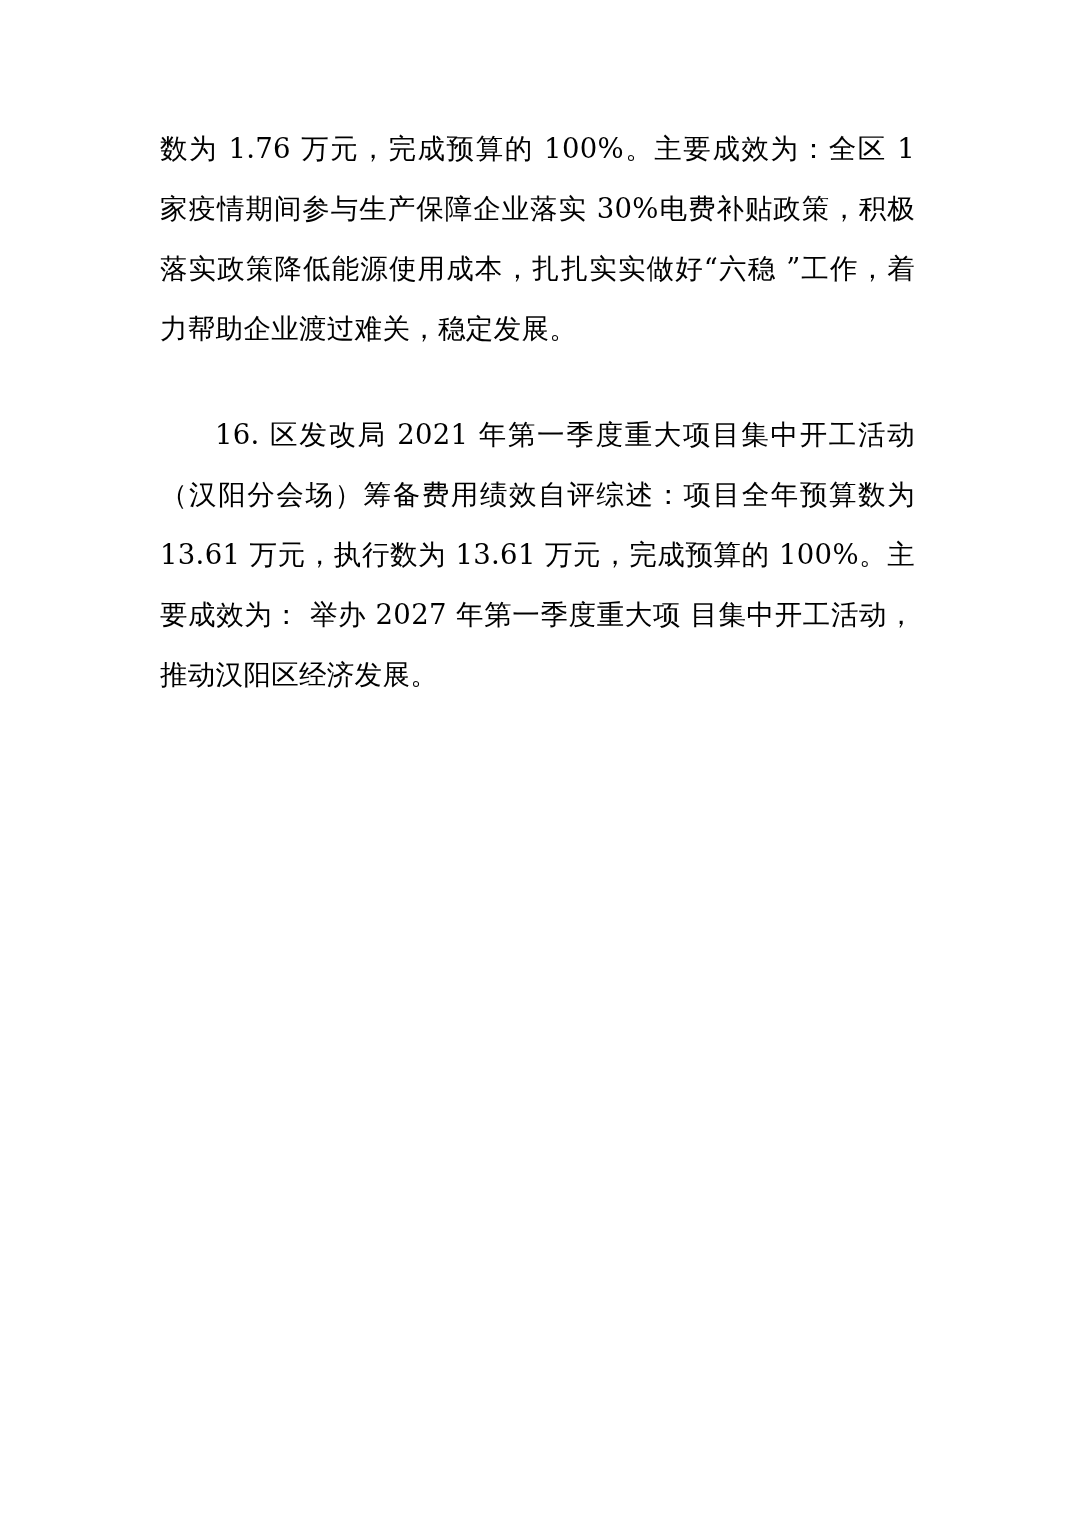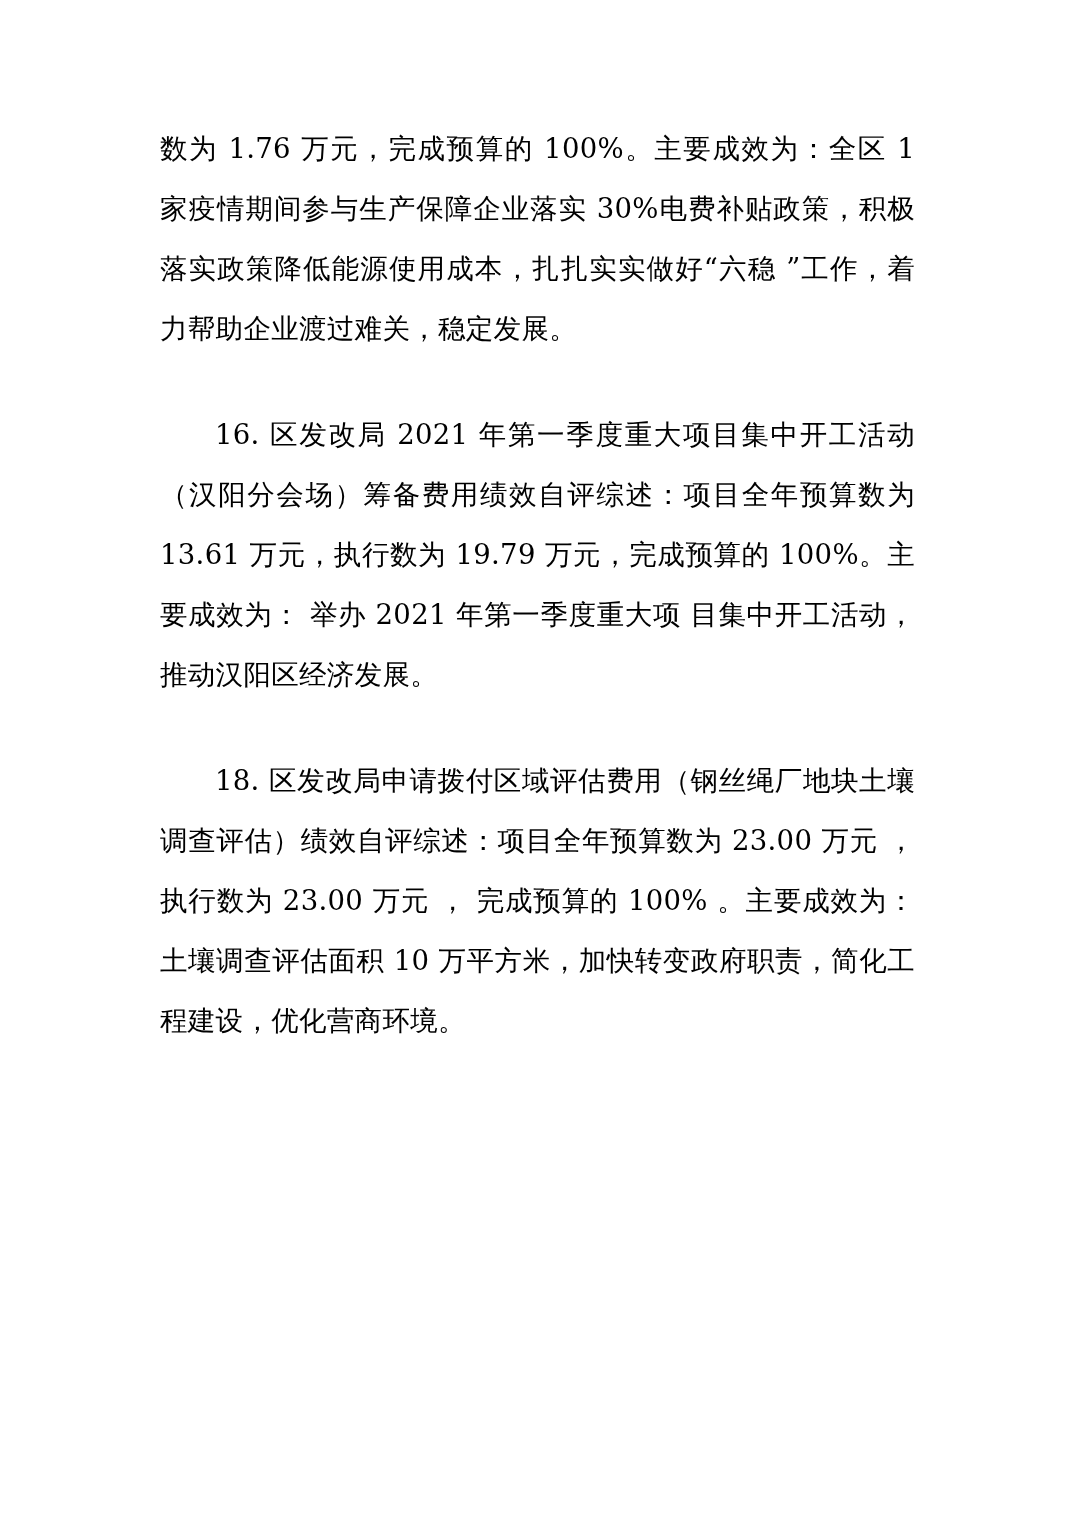--- a/index.html
+++ b/index.html
@@ -36,16 +36,15 @@
   p.spacer-before {
     margin-top: 46px;
   }
 </style>
 </head>
 <body>
 
 <div class="page">
   <div class="doc-body">
     <p class="para">数为 1.76 万元，完成预算的 100%。主要成效为：全区 1 家疫情期间参与生产保障企业落实 30%电费补贴政策，积极落实政策降低能源使用成本，扎扎实实做好“六稳 ”工作，着力帮助企业渡过难关，稳定发展。</p>
-    <p class="para indent spacer-before">16. 区发改局 2021 年第一季度重大项目集中开工活动（汉阳分会场）筹备费用绩效自评综述：项目全年预算数为 13.61 万元，执行数为 19.79 万元，完成预算的 100%。主要成效为： 举办 2021 年第一季度重大项 目集中开工活动，推动汉阳区经济发展。</p>
-    <p class="para indent spacer-before">18. 区发改局申请拨付区域评估费用（钢丝绳厂地块土壤调查评估）绩效自评综述：项目全年预算数为 23.00 万元 ， 执行数为 23.00 万元 ， 完成预算的 100% 。主要成效为：土壤调查评估面积 10 万平方米，加快转变政府职责，简化工程建设，优化营商环境。</p>
+    <p class="para indent spacer-before">16. 区发改局 2021 年第一季度重大项目集中开工活动（汉阳分会场）筹备费用绩效自评综述：项目全年预算数为 13.61 万元，执行数为 13.61 万元，完成预算的 100%。主要成效为： 举办 2027 年第一季度重大项 目集中开工活动，推动汉阳区经济发展。</p>
   </div>
 </div>
 
 </body></html>

